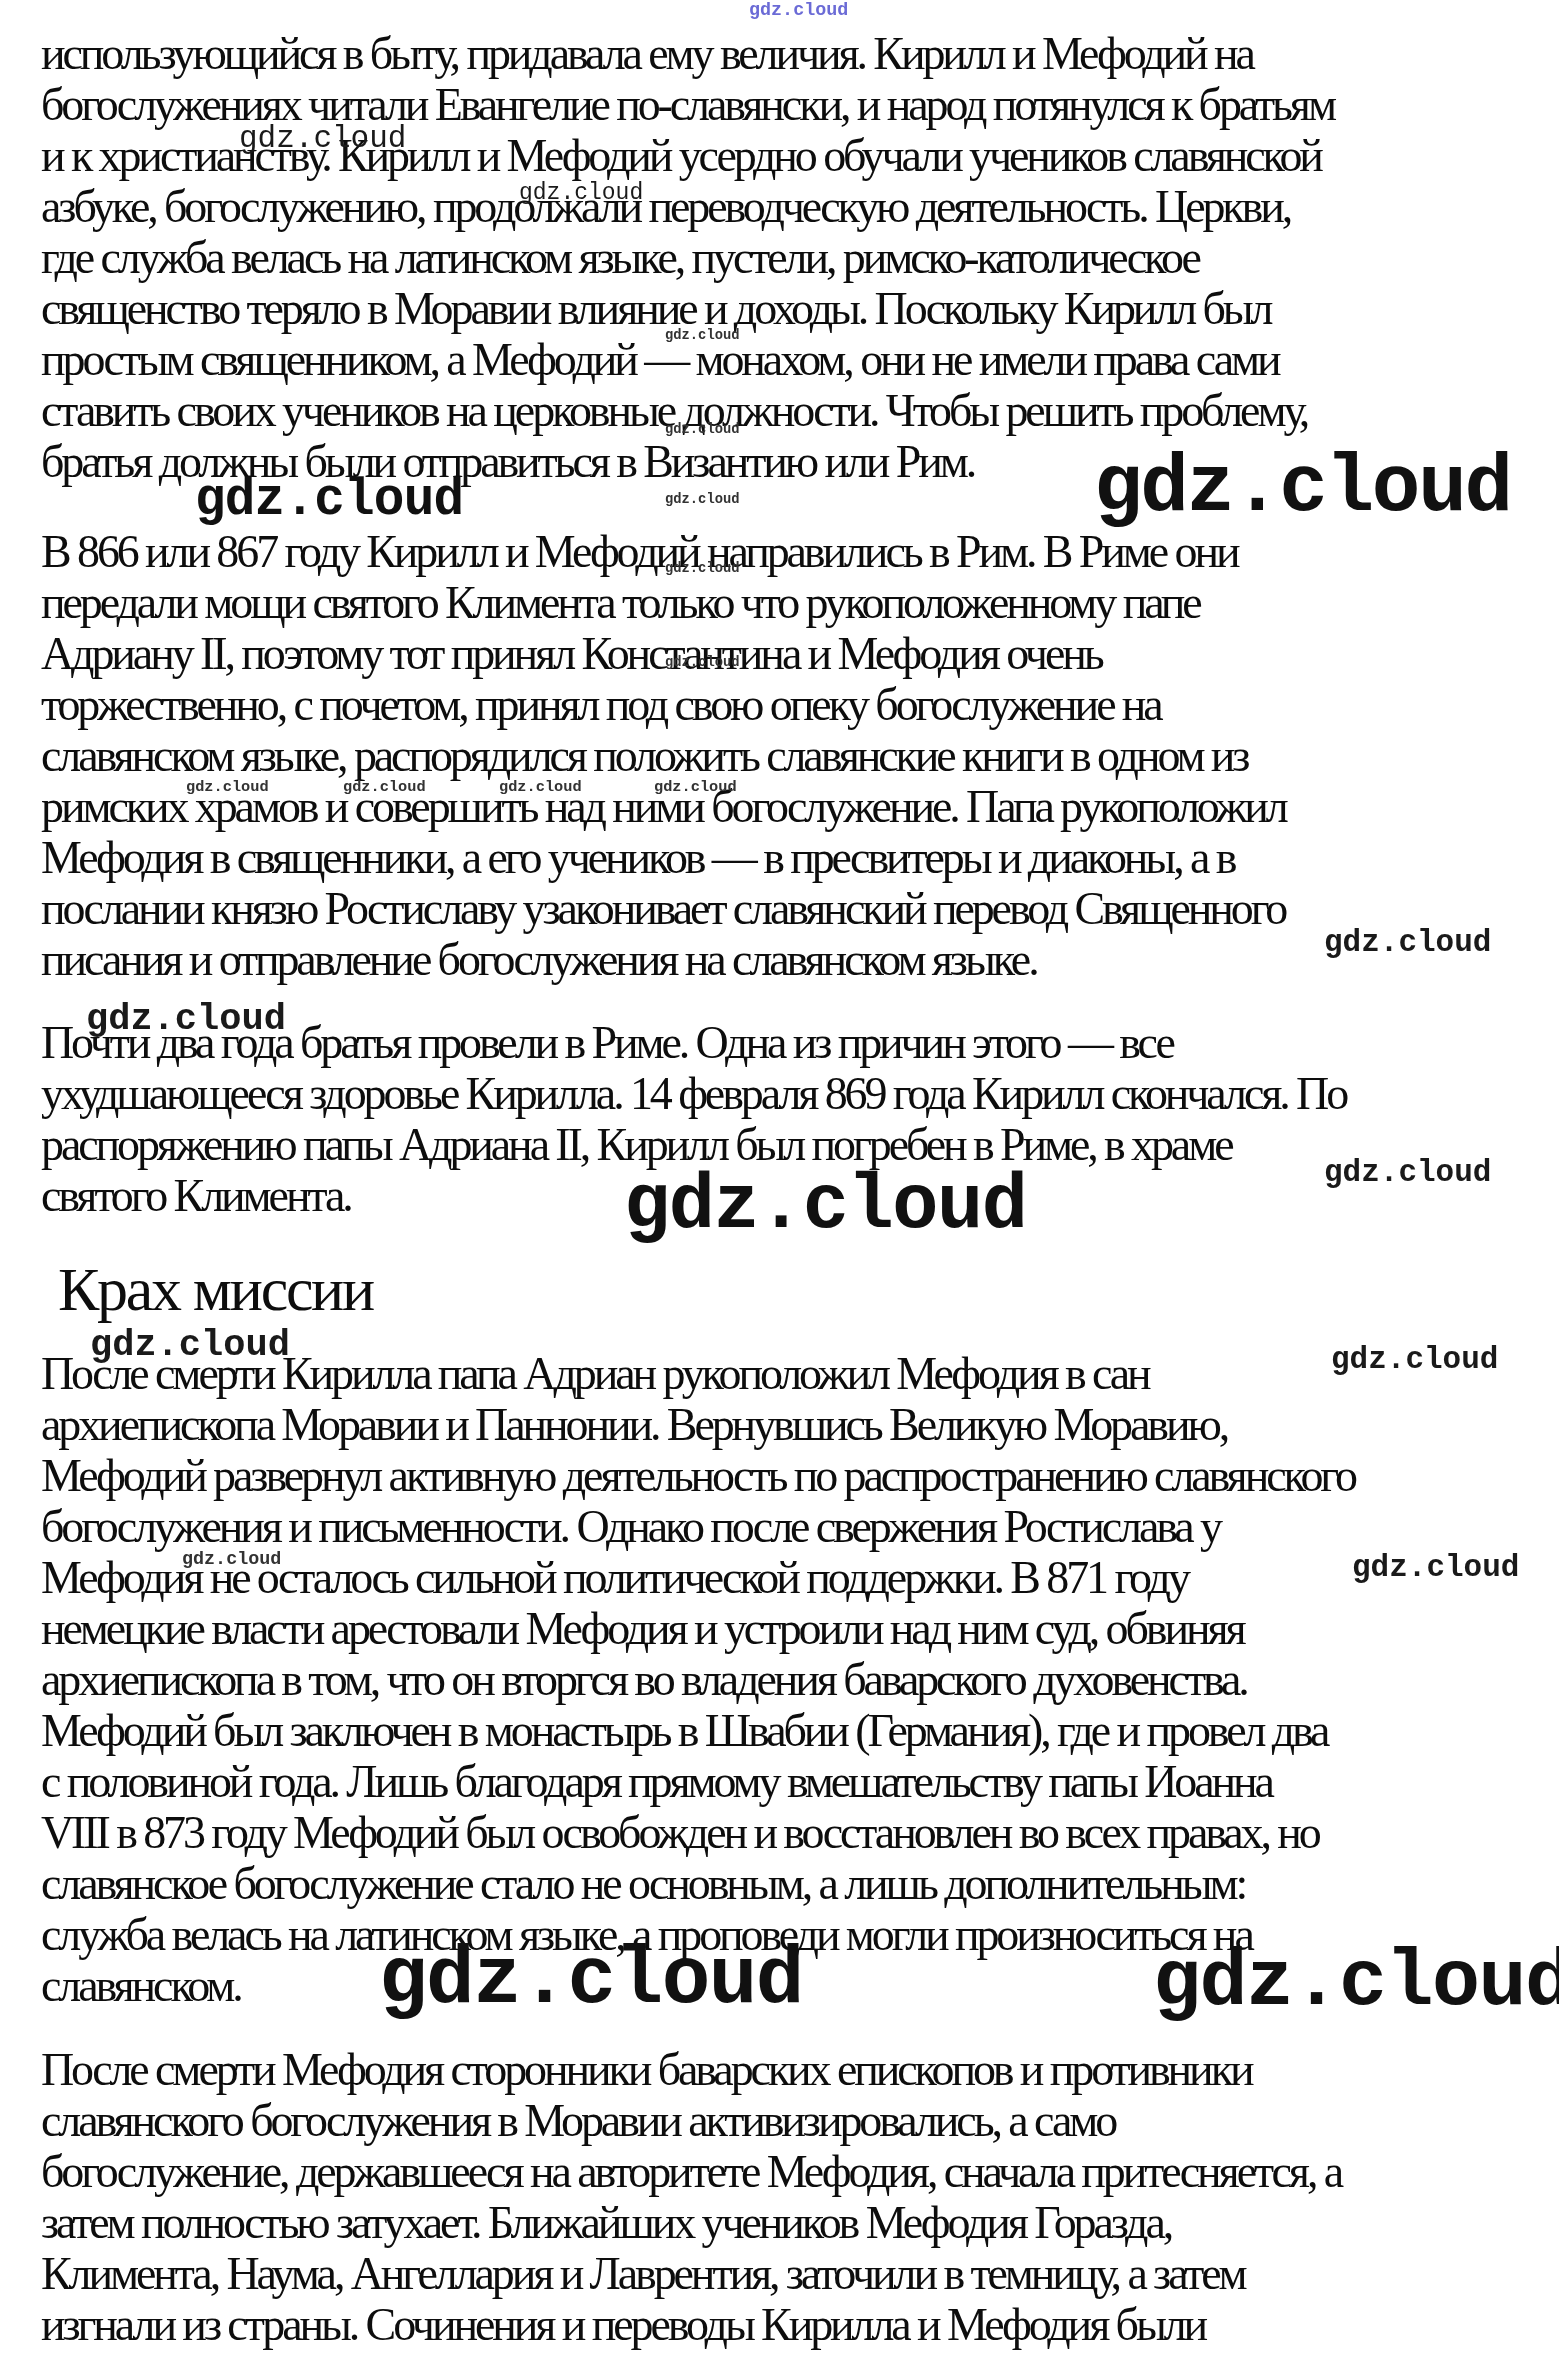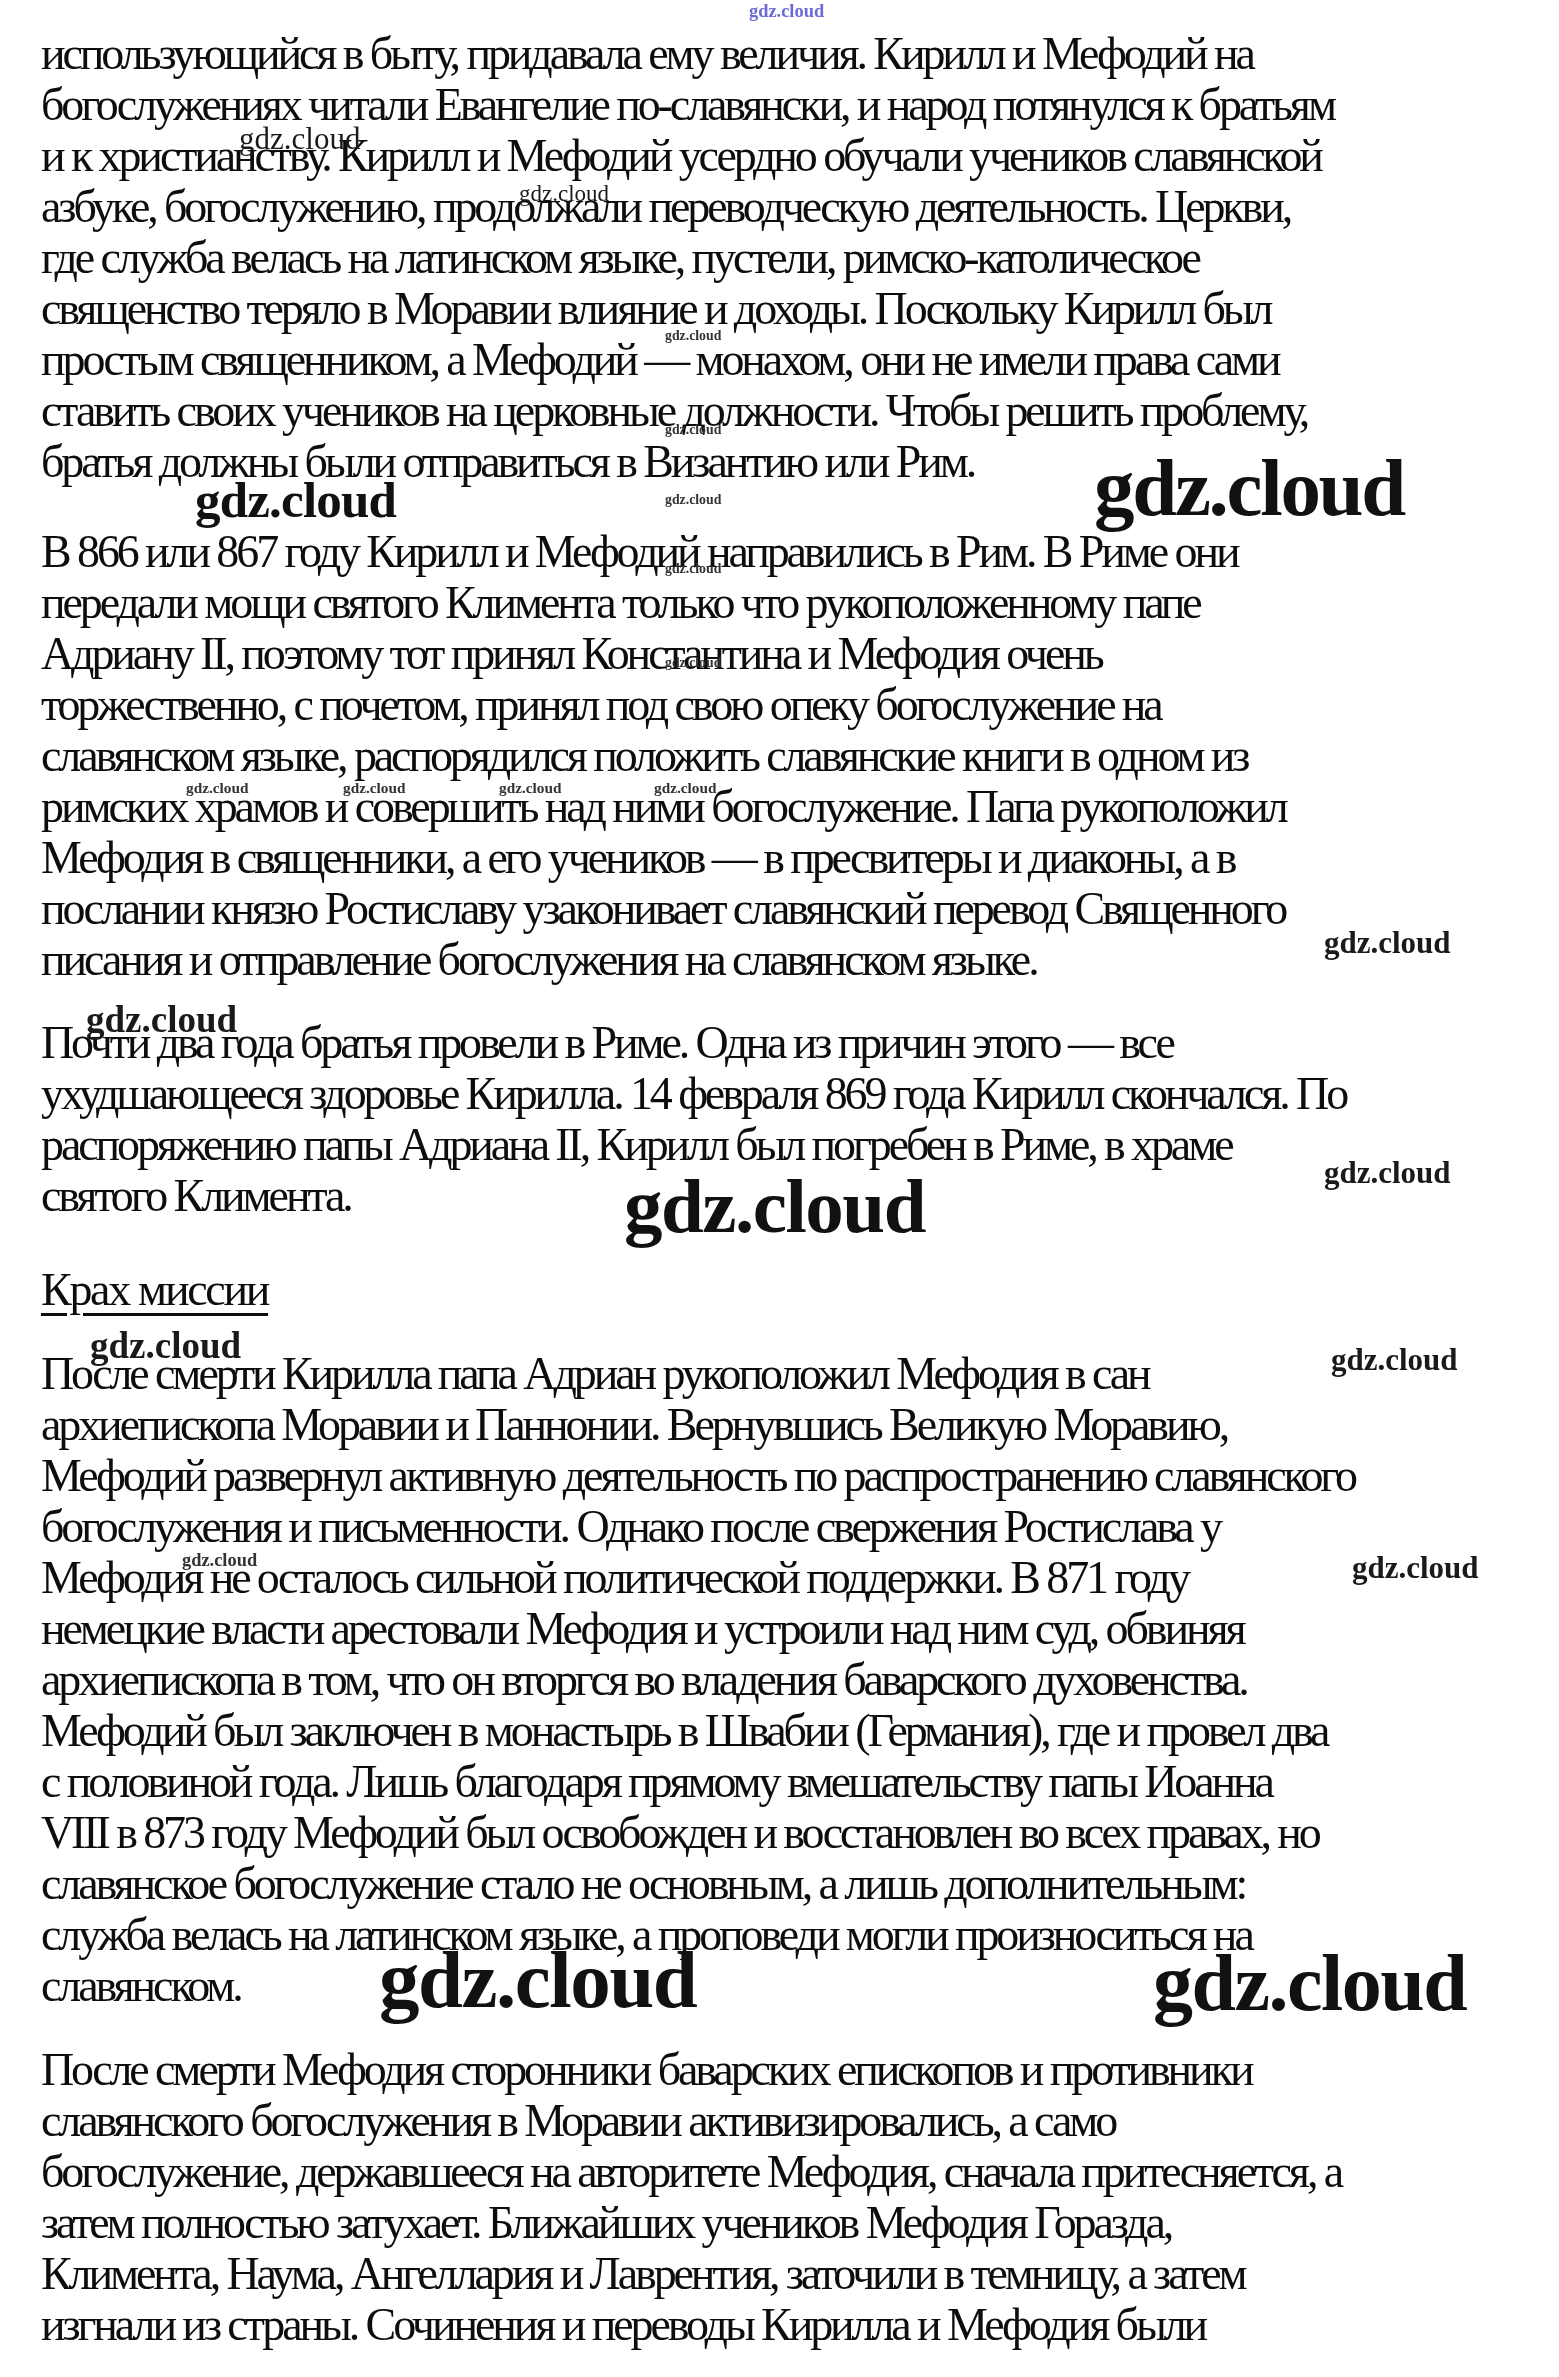--- a/index.html
+++ b/index.html
@@ -15,32 +15,31 @@
     position:absolute;
     left:41px;
     width:1520px;
     font-size:46px;
     line-height:51px;
     letter-spacing:-3.1px;
     white-space:pre-line;
   }
   .heading{
     position:absolute;
-    left:41px;
-    font-size:46px;
+    left:58px;
+    font-size:62px;
     line-height:51px;
     letter-spacing:-2.3px;
-    text-decoration:underline;
     text-decoration-thickness:3.1px;
     text-underline-offset:7.7px;
     white-space:nowrap;
   }
   .watermark{
     position:absolute;
-    font-family:Liberation Serif, serif;
+    font-family:Liberation Mono, monospace;
     line-height:1;
     white-space:nowrap;
   }
 </style>
 </head>
 <body>
 
 <div class="page">
   <div class="para" style="top:27.6px">использующийся в быту, придавала ему величия. Кирилл и Мефодий на
 богослужениях читали Евангелие по-славянски, и народ потянулся к братьям

